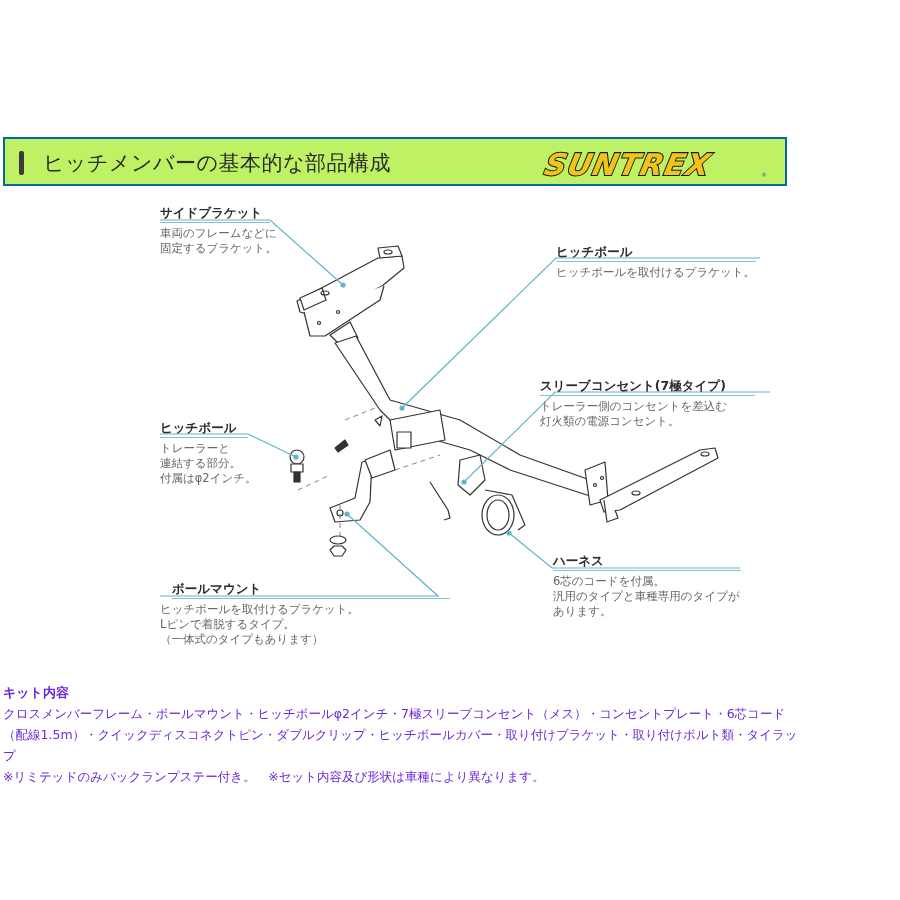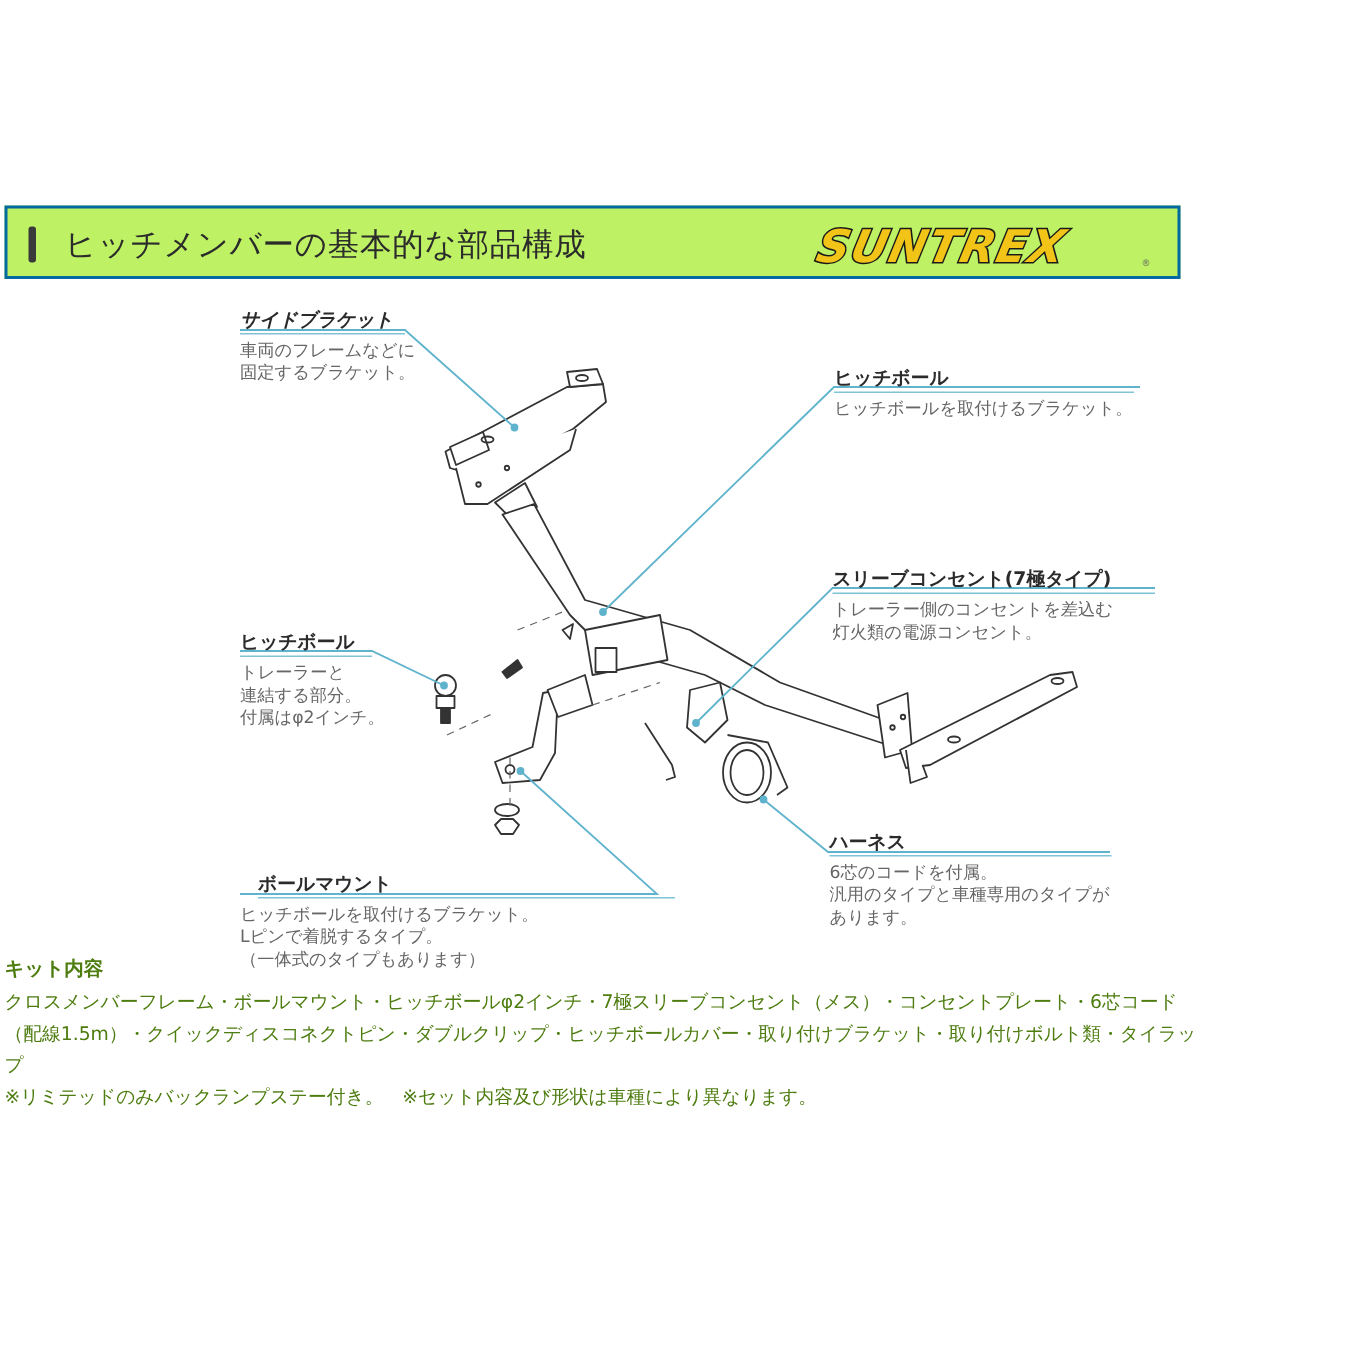--- a/index.html
+++ b/index.html
@@ -9,21 +9,21 @@
                 border: 2px solid #0369a1; box-sizing: border-box; background: #bef264; }
   .header-bar { position: absolute; left: 14px; top: 12px; width: 5px; height: 24px;
                 background: #3a3a3a; border-radius: 2px; }
   .header-title { position: absolute; left: 38px; top: 10px; font-size: 21px; color: #2b2b2b;
                   letter-spacing: 0.5px; white-space: nowrap; }
   .logo { position: absolute; right: 14px; top: 8px; width: 232px; height: 34px; }
   .diagram { position: absolute; left: 0; top: 190px; width: 900px; height: 460px; }
   .label { position: absolute; font-size: 11.5px; line-height: 15px; color: #666; white-space: nowrap; }
   .label .t { font-weight: bold; color: #2b2b2b; font-size: 12.5px; display: block; padding-bottom: 2px;
               border-bottom: 1.5px solid #7ec4d6; margin-bottom: 3px; }
-  .kit { position: absolute; left: 3px; top: 636px; width: 894px; font-size: 12.5px; line-height: 21px; color: #4d7c0f; }
+  .kit { position: absolute; left: 3px; top: 682px; width: 894px; font-size: 12.5px; line-height: 21px; color: #6d28d9; }
   .kit-title { font-weight: bold; font-size: 13px; }
   .kit-line { white-space: nowrap; }
 </style>
 </head>
 <body>
 
 <div class="header-box">
   <div class="header-bar"></div>
   <div class="header-title">ヒッチメンバーの基本的な部品構成</div>
   <svg class="logo" viewBox="0 0 232 34">
@@ -110,31 +110,31 @@
     <path d="M160 434 L248 434 L296 457" fill="none"></path>
       <circle cx="296" cy="457" r="2"></circle>
     <path d="M160 596 L438 596 L347 514" fill="none"></path>
       <circle cx="347" cy="514" r="2"></circle>
     <path d="M740 568 L552 568 L509 533" fill="none"></path>
       <circle cx="509" cy="533" r="2"></circle>
   </g>
 </svg>
 
 <div class="label" style="left:160px; top:205px;">
-  <span class="t" style="width:110px;font-style:italic;">サイドブラケット</span>
+  <span class="t" style="width:110px;">サイドブラケット</span>
   <span>車両のフレームなどに</span><br>
   <span>固定するブラケット。</span>
 </div>
 
 <div class="label" style="left:556px; top:244px;">
   <span class="t" style="width:200px;">ヒッチボール</span>
   <span>ヒッチボールを取付けるブラケット。</span>
 </div>
 
-<div class="label" style="left:555px; top:378px;">
+<div class="label" style="left:540px; top:378px;">
   <span class="t" style="width:215px;">スリーブコンセント(7極タイプ)</span>
   <span>トレーラー側のコンセントを差込む</span><br>
   <span>灯火類の電源コンセント。</span>
 </div>
 
 <div class="label" style="left:160px; top:420px;">
   <span class="t" style="width:88px;">ヒッチボール</span>
   <span>トレーラーと</span><br>
   <span>連結する部分。</span><br>
   <span>付属はφ2インチ。</span>

